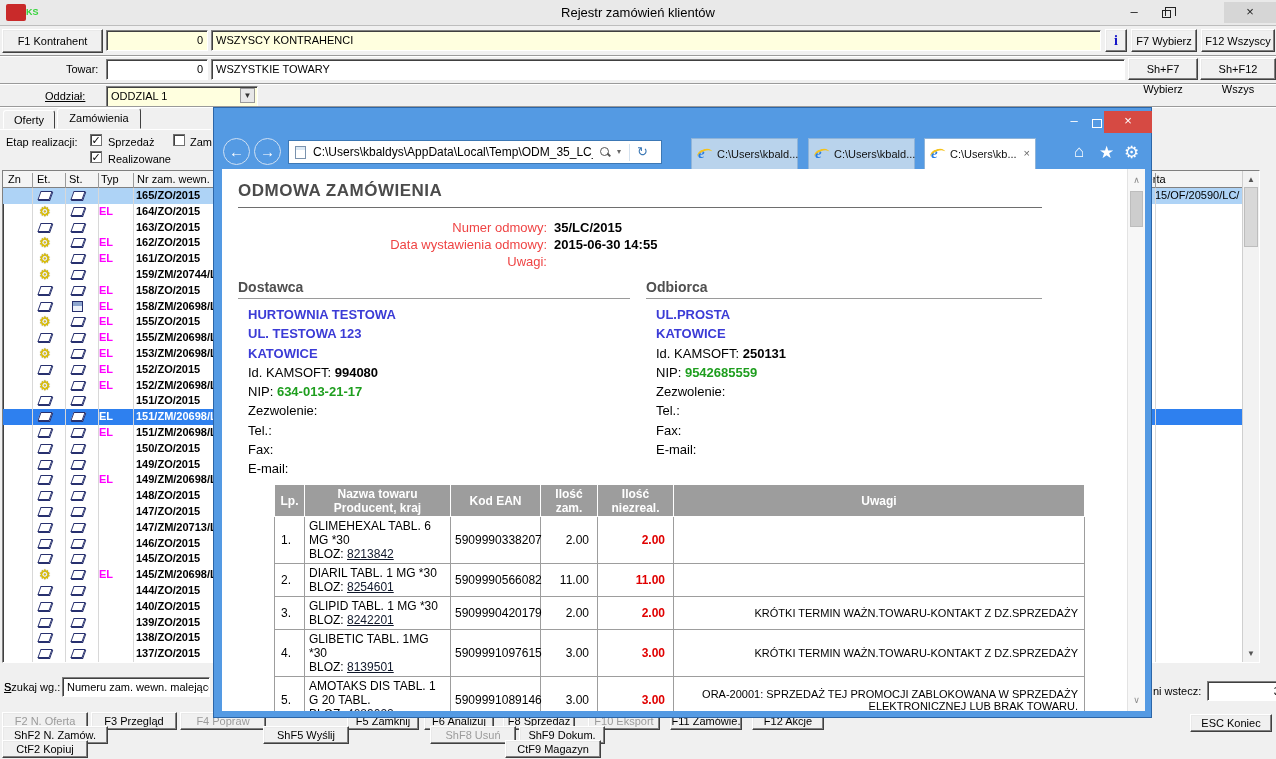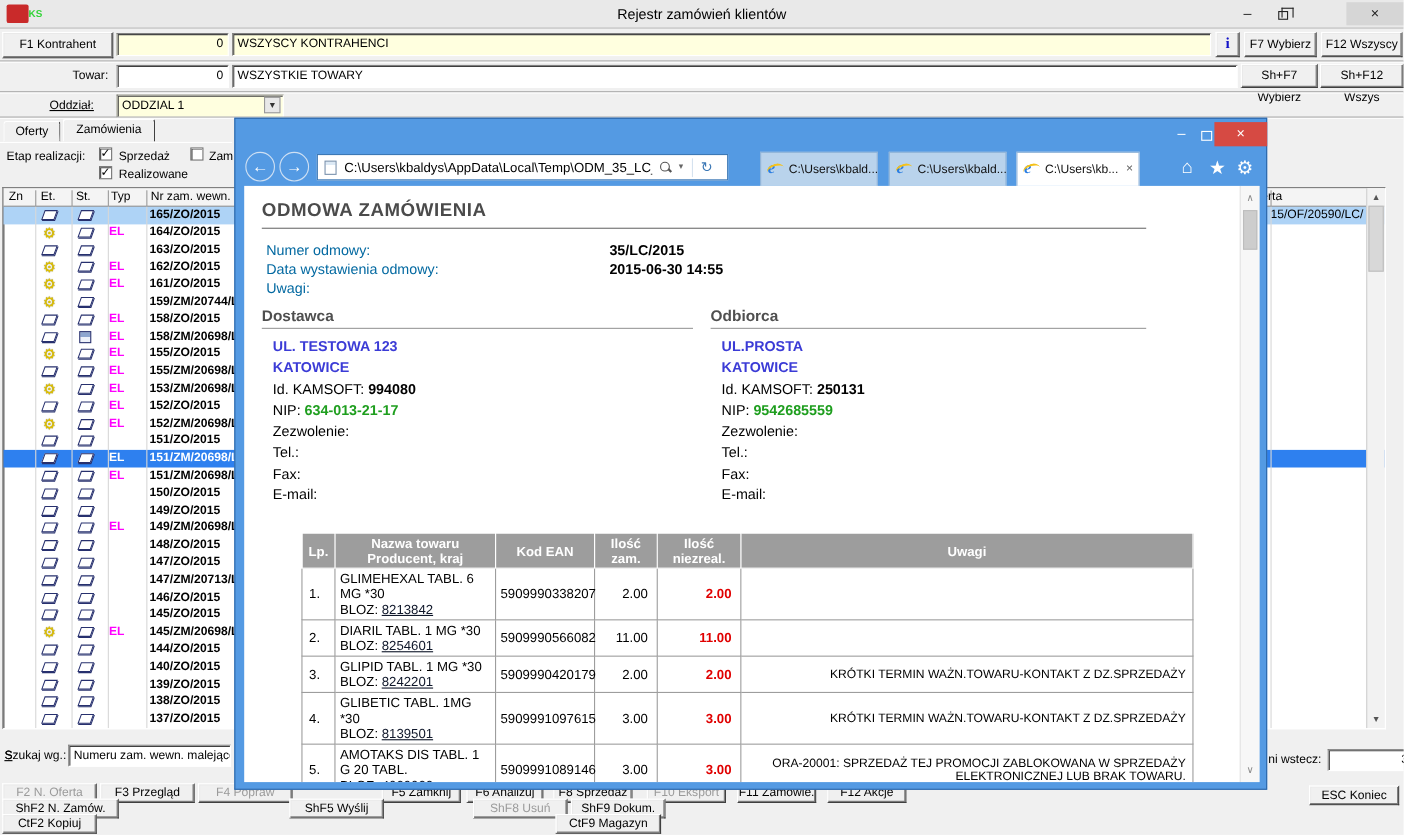--- a/index.html
+++ b/index.html
@@ -98,21 +98,21 @@
   .ie-tab .tab-label { position:absolute; left:25px; top:9px; width:85px; overflow:hidden; white-space:nowrap; }
   .tab-close { position:absolute; right:5px; top:8px; color:#666; font-size:11px; }
   .ie-toolic { position:absolute; top:6px; color:#fff; font-size:17px; }
   #ie-content { position:absolute; left:8px; top:61px; width:923px; height:542px; background:#fff; overflow:hidden;
                 font-family:Liberation Sans, sans-serif; }
 
   
   .doc-h1 { position:absolute; left:16px; top:12px; font-size:17px; font-weight:bold; color:#4b4b4b; letter-spacing:0.5px; }
   .doc-hr { position:absolute; height:1px; background:#6e6e6e; }
   .info-row { position:absolute; left:0; width:560px; font-size:13px; }
-  .info-row .il { position:absolute; left:0; width:325px; color:#0369a1;margin-left:20px; }
+  .info-row .il { position:absolute; left:0; width:325px; text-align:right; color:#ef4444; }
   .info-row .iv { position:absolute; left:332px; font-weight:bold; white-space:nowrap; }
   .sec-h { position:absolute; font-size:14px; font-weight:bold; color:#4f4f4f; }
   .addr-block { position:absolute; width:380px; font-size:13px; line-height:19.3px; color:#000; }
   .addr-block .blue { color:#3b3bd6; font-weight:bold; }
   .addr-block b { font-weight:bold; }
   .nipval { color:#1e9e1e; font-weight:bold; }
 
   #items { position:absolute; left:9px; top:315px; width:810px; border-collapse:collapse; table-layout:fixed;
            font-size:12px;margin-left:43px; }
   #items th { background:#9d9d9d; color:#fff; font-weight:bold; font-size:12px; border:1px solid #fff;
@@ -459,20 +459,21 @@
       <span class="il">Uwagi:</span>
       <span class="iv"></span>
     </div>
 
     <div class="sec-h" style="left:16px;top:110px;">Dostawca</div>
     <div class="doc-hr" style="left:16px;top:129px;width:392px;background:#9a9a9a;"></div>
     <div class="sec-h" style="left:424px;top:110px;">Odbiorca</div>
     <div class="doc-hr" style="left:424px;top:129px;width:396px;background:#9a9a9a;"></div>
 
     <div class="addr-block" style="left:26px;top:136px;">
+      <div class="blue">HURTOWNIA TESTOWA</div>
       <div class="blue">UL. TESTOWA 123</div>
       <div class="blue">KATOWICE</div>
       <div><span>Id. KAMSOFT: </span><b>994080</b></div>
       <div><span>NIP: </span><span class="nipval">634-013-21-17</span></div>
       <div>Zezwolenie:</div>
       <div>Tel.:</div>
       <div>Fax:</div>
       <div>E-mail:</div>
     </div>
 

